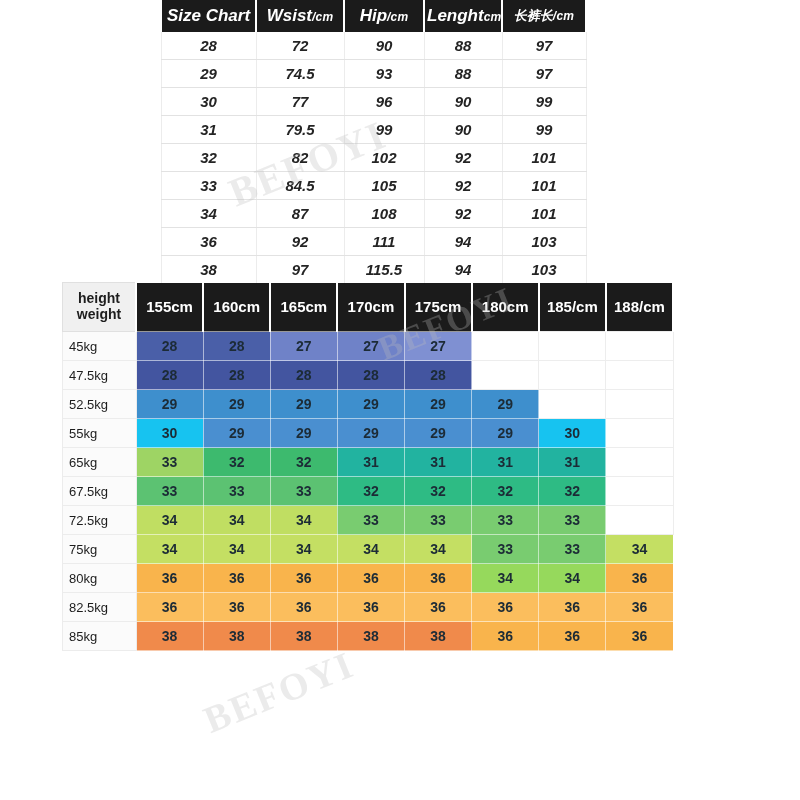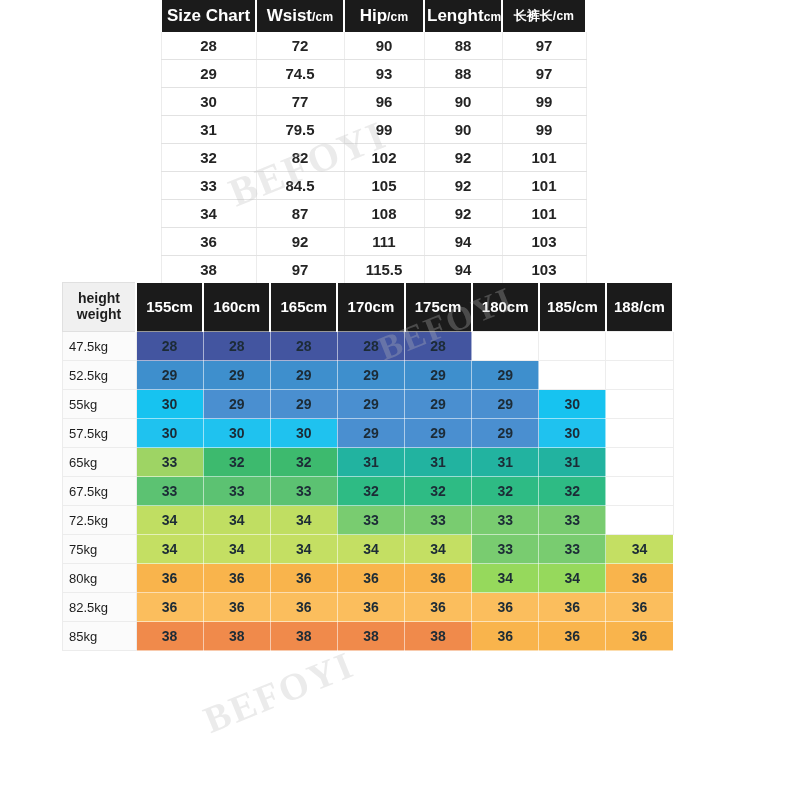--- a/index.html
+++ b/index.html
@@ -18,20 +18,21 @@
   #size-chart-wrap {
     position: absolute;
     left: 160px;
     top: 0px;
     width: 425px;
   }
   table.size-chart {
     border-collapse: collapse;
     width: 425px;
     table-layout: fixed;
+    font-style: italic;
   }
   table.size-chart th {
     background: #1b1b1b;
     color: #ffffff;
     font-weight: bold;
     height: 32px;
     font-size: 17px;
     border-left: 2px solid #ffffff;
     border-right: 2px solid #ffffff;
     border-top: 0;
@@ -259,20 +260,31 @@
           <th class="hd">165cm</th>
           <th class="hd">170cm</th>
           <th class="hd">175cm</th>
           <th class="hd">180cm</th>
           <th class="hd">185/cm</th>
           <th class="hd">188/cm</th>
         </tr>
     </thead>
     <tbody id="matrix-body">
         <tr>
+          <td class="wlabel">45kg</td>
+          <td class="cell" style="background: rgb(74, 95, 168);">28</td>
+          <td class="cell" style="background: rgb(74, 95, 168);">28</td>
+          <td class="cell" style="background: rgb(111, 130, 200);">27</td>
+          <td class="cell" style="background: rgb(111, 130, 200);">27</td>
+          <td class="cell" style="background: rgb(127, 144, 210);">27</td>
+          <td class="cell empty"></td>
+          <td class="cell empty"></td>
+          <td class="cell empty"></td>
+        </tr>
+        <tr>
           <td class="wlabel">47.5kg</td>
           <td class="cell" style="background: rgb(67, 85, 160);">28</td>
           <td class="cell" style="background: rgb(67, 85, 160);">28</td>
           <td class="cell" style="background: rgb(67, 85, 160);">28</td>
           <td class="cell" style="background: rgb(67, 85, 160);">28</td>
           <td class="cell" style="background: rgb(67, 85, 160);">28</td>
           <td class="cell empty"></td>
           <td class="cell empty"></td>
           <td class="cell empty"></td>
         </tr>
@@ -289,31 +301,20 @@
         </tr>
         <tr>
           <td class="wlabel">55kg</td>
           <td class="cell" style="background: rgb(23, 195, 240);">30</td>
           <td class="cell" style="background: rgb(74, 143, 208);">29</td>
           <td class="cell" style="background: rgb(74, 143, 208);">29</td>
           <td class="cell" style="background: rgb(74, 143, 208);">29</td>
           <td class="cell" style="background: rgb(74, 143, 208);">29</td>
           <td class="cell" style="background: rgb(74, 143, 208);">29</td>
           <td class="cell" style="background: rgb(23, 195, 240);">30</td>
-          <td class="cell empty"></td>
-        </tr>
-        <tr>
-          <td class="wlabel">57.5kg</td>
-          <td class="cell" style="background: rgb(31, 194, 239);">30</td>
-          <td class="cell" style="background: rgb(31, 194, 239);">30</td>
-          <td class="cell" style="background: rgb(31, 194, 239);">30</td>
-          <td class="cell" style="background: rgb(74, 143, 208);">29</td>
-          <td class="cell" style="background: rgb(74, 143, 208);">29</td>
-          <td class="cell" style="background: rgb(74, 143, 208);">29</td>
-          <td class="cell" style="background: rgb(31, 194, 239);">30</td>
           <td class="cell empty"></td>
         </tr>
         <tr>
           <td class="wlabel">65kg</td>
           <td class="cell" style="background: rgb(158, 212, 100);">33</td>
           <td class="cell" style="background: rgb(61, 186, 110);">32</td>
           <td class="cell" style="background: rgb(61, 186, 110);">32</td>
           <td class="cell" style="background: rgb(34, 179, 160);">31</td>
           <td class="cell" style="background: rgb(34, 179, 160);">31</td>
           <td class="cell" style="background: rgb(34, 179, 160);">31</td>

